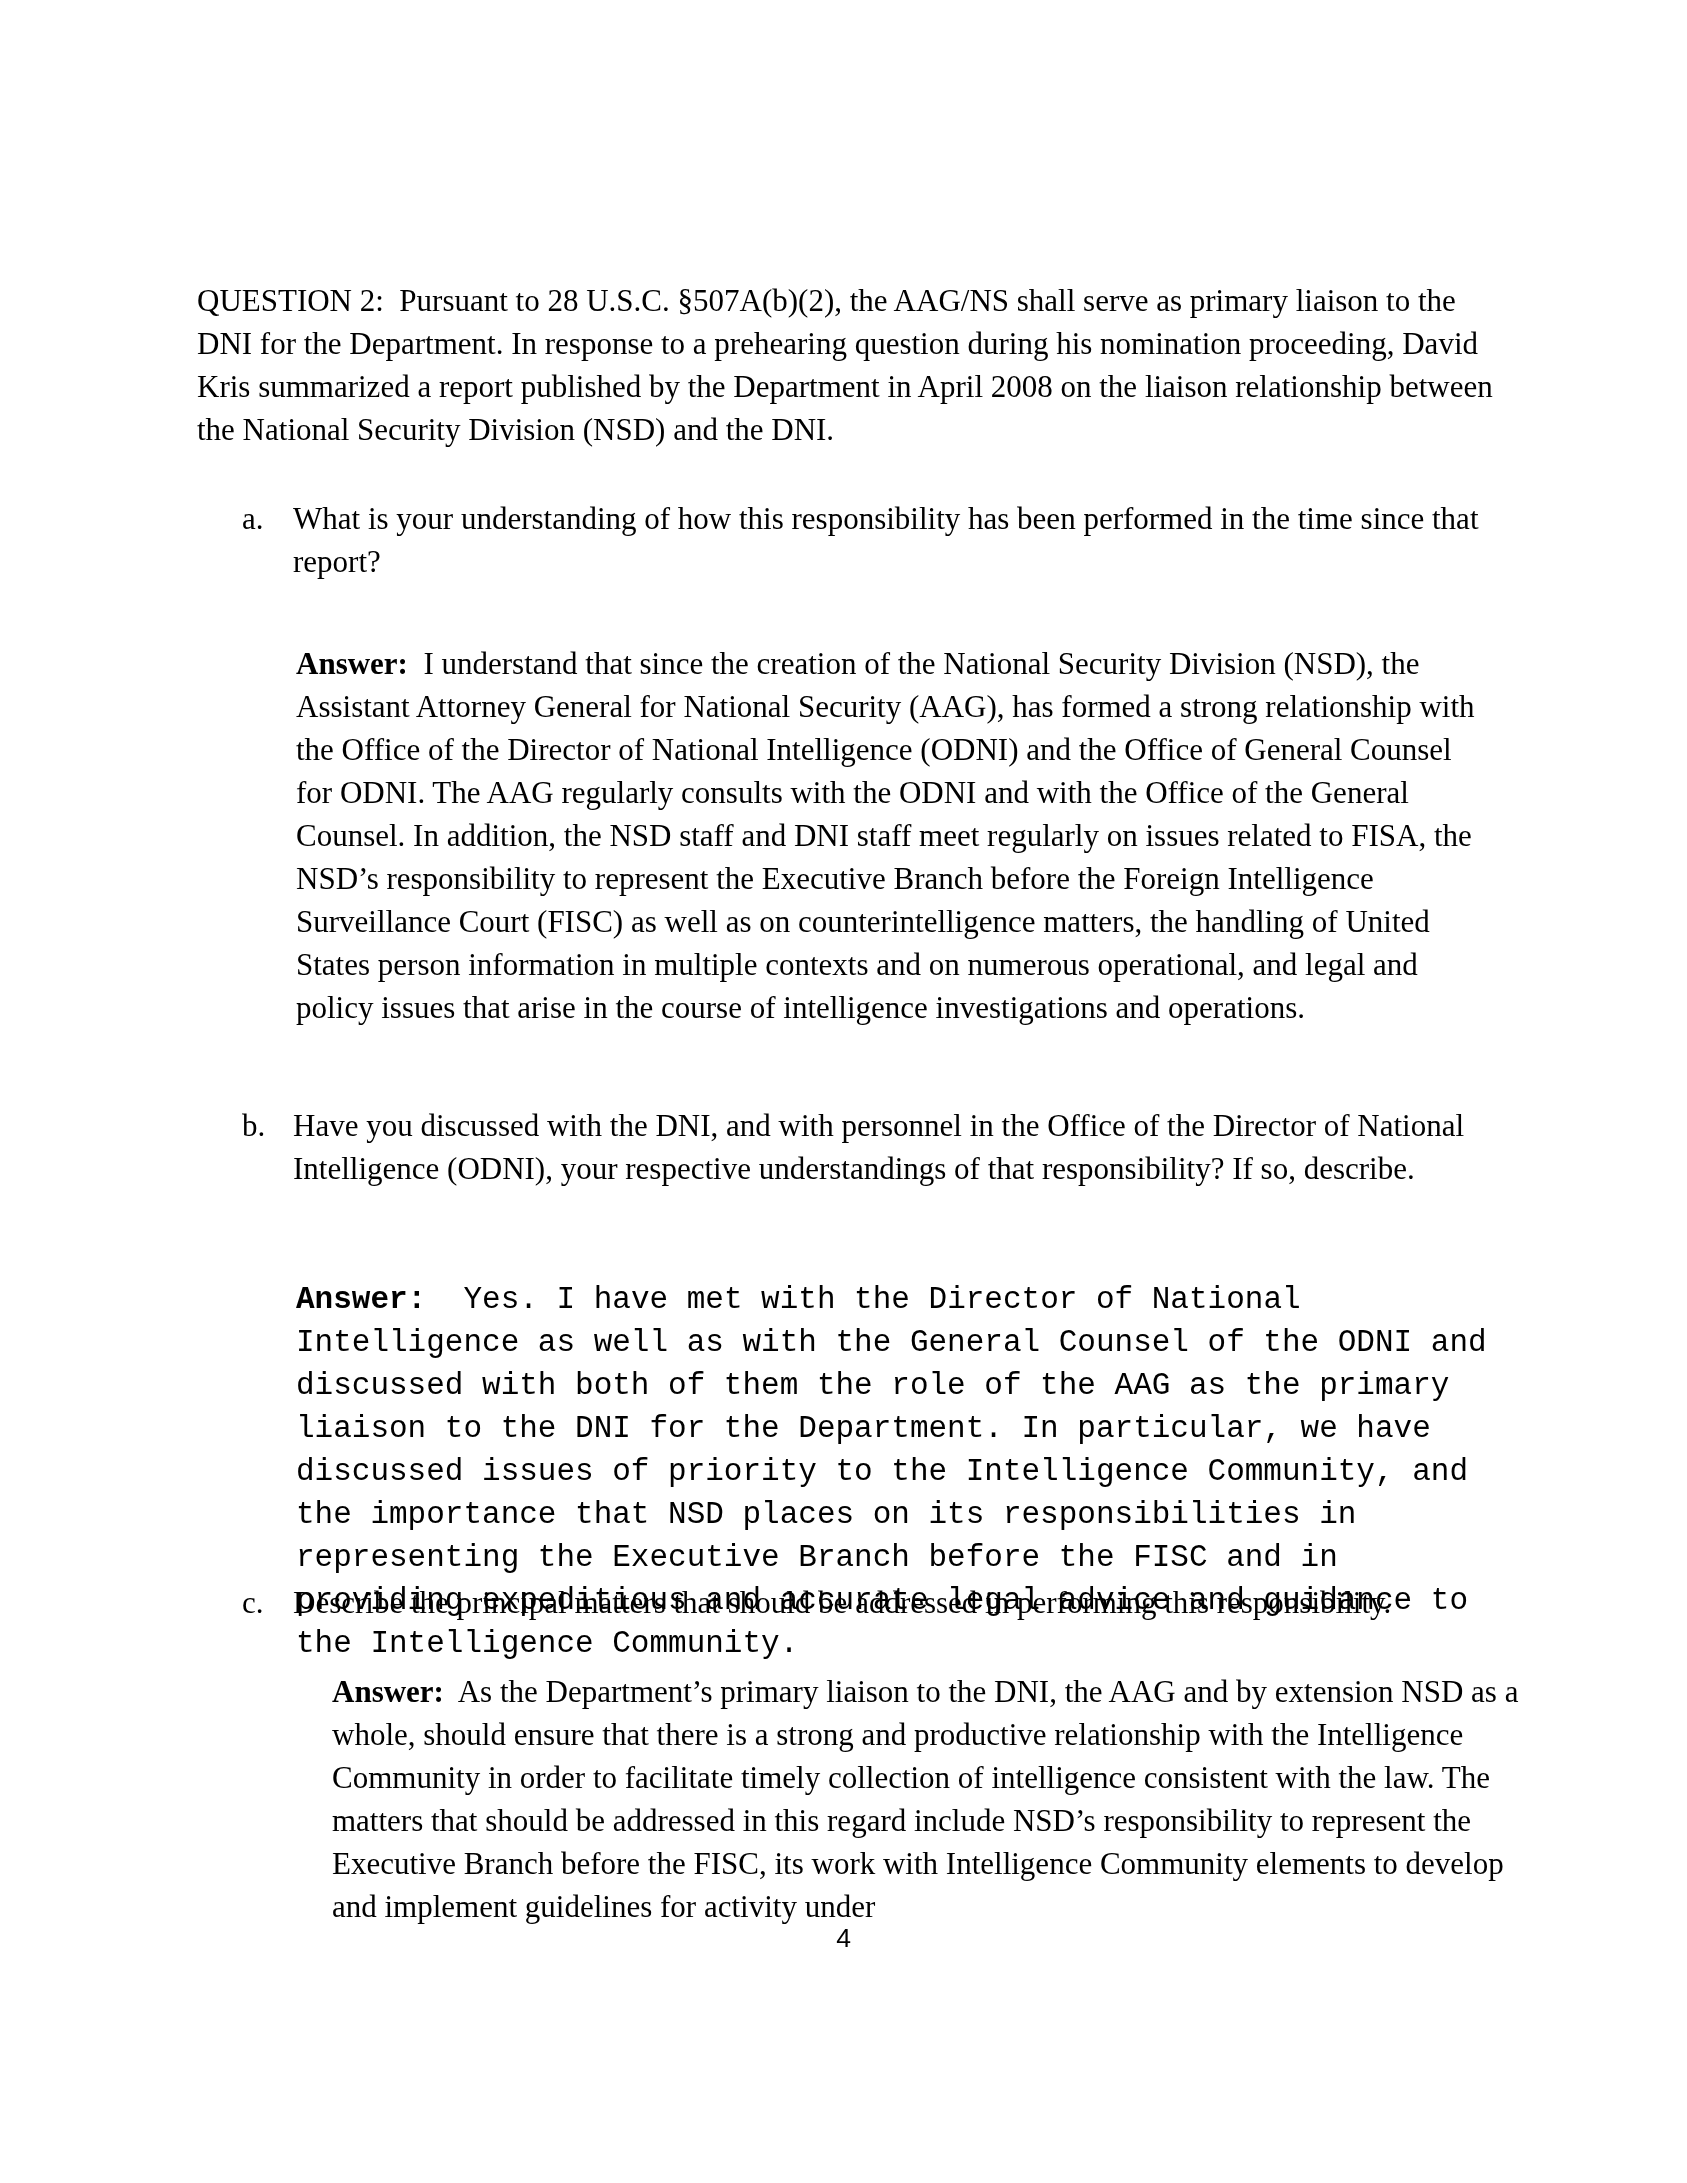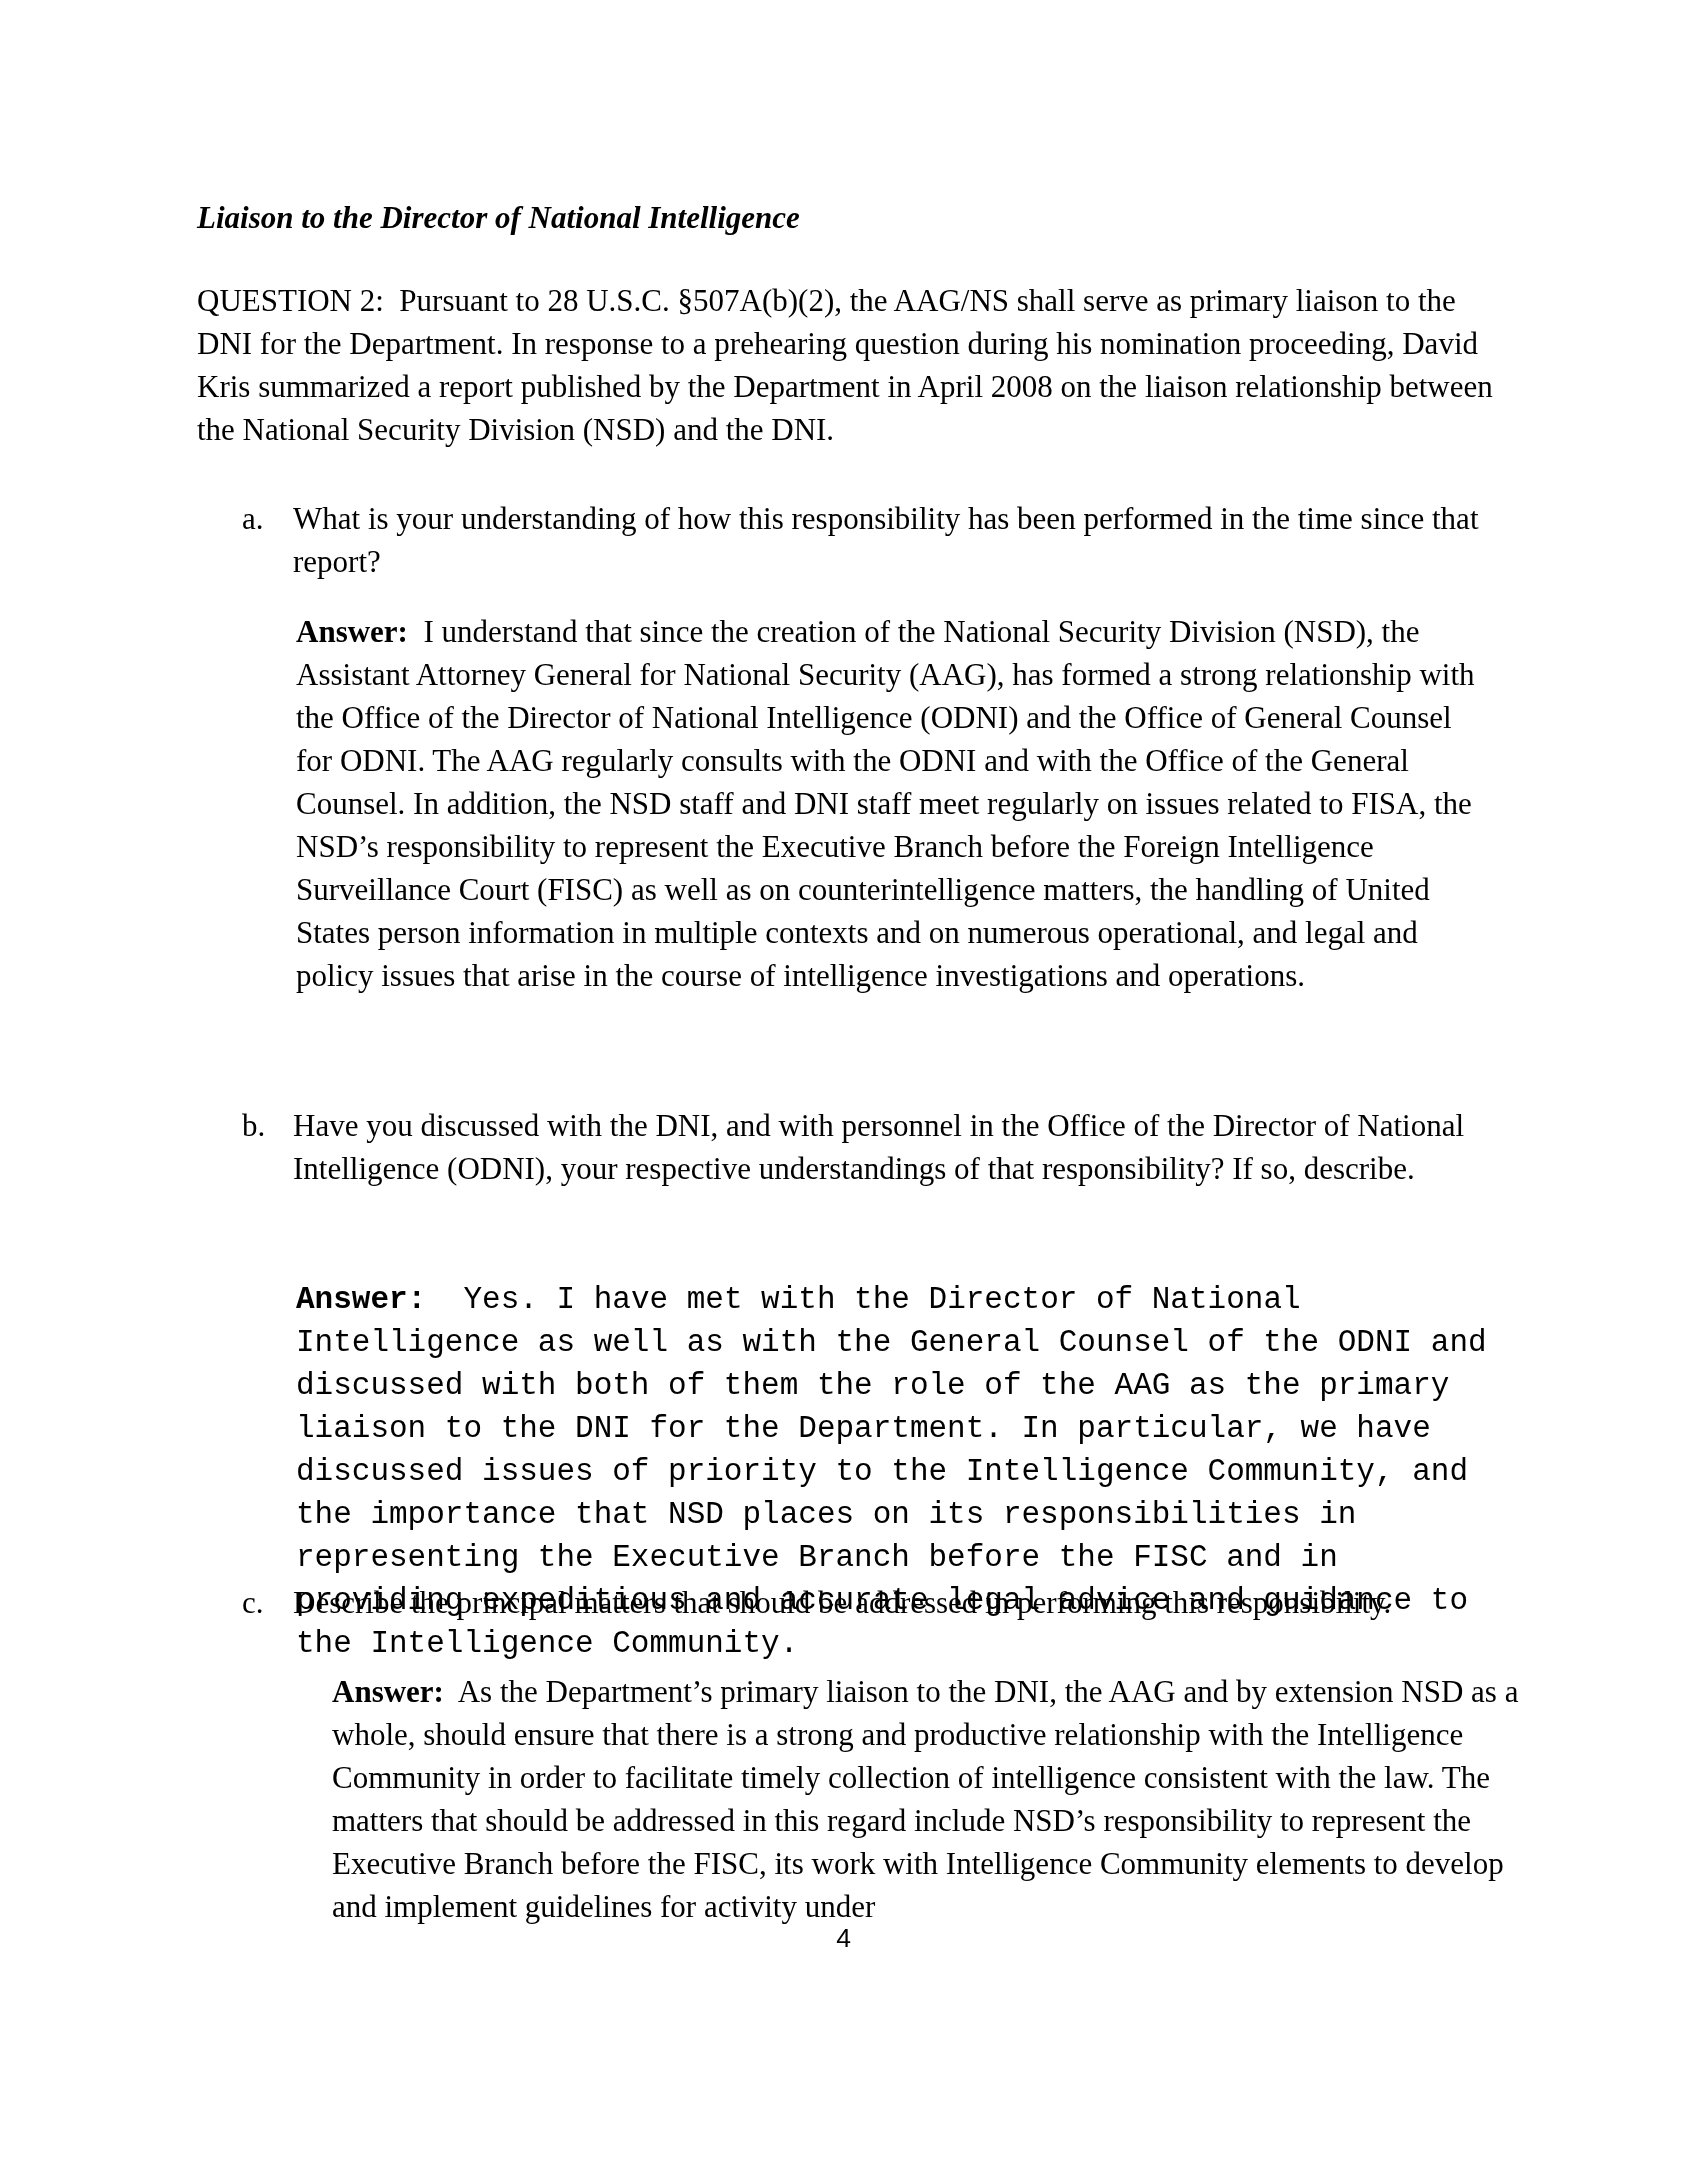--- a/index.html
+++ b/index.html
@@ -24,32 +24,31 @@
     font-family: "Liberation Sans", "DejaVu Sans", sans-serif; font-size: 26.5px;
     line-height: 33px;
   }
   p { margin: 0; }
 </style>
 </head>
 <body>
 
 <div class="page">
 
-  <p class="block heading">Liaison to the Director of National Intelligence</p>
 
   <p class="block q-intro">
     <span class="q-label">QUESTION 2:</span>&nbsp;
     <span>Pursuant to 28 U.S.C. §507A(b)(2), the AAG/NS shall serve as primary liaison to the DNI for the Department.  In response to a prehearing question during his nomination proceeding, David Kris summarized a report published by the Department in April 2008 on the liaison relationship between the National Security Division (NSD) and the DNI.</span>
   </p>
 
   <div class="item" style="top: 497px;">
     <span class="marker">a.</span>
     <p class="text">What is your understanding of how this responsibility has been performed in the time since that report?</p>
   </div>
-  <p class="answer" style="top: 610px;">
+  <p class="answer" style="top: 642px;">
     <span class="label">Answer:</span>&nbsp;
     <span>I understand that since the creation of the National Security Division (NSD), the Assistant Attorney General for National Security (AAG), has formed a strong relationship with the Office of the Director of National Intelligence (ODNI) and the Office of General Counsel for ODNI.  The AAG regularly consults with the ODNI and with the Office of the General Counsel.  In addition, the NSD staff and DNI staff meet regularly on issues related to FISA, the NSD’s responsibility to represent the Executive Branch before the Foreign Intelligence Surveillance Court (FISC) as well as on counterintelligence matters, the handling of United States person information in multiple contexts and on numerous operational, and legal and policy issues that arise in the course of intelligence investigations and operations.</span>
   </p>
 
   <div class="item" style="top: 1104px;">
     <span class="marker">b.</span>
     <p class="text">Have you discussed with the DNI, and with personnel in the Office of the Director of National Intelligence (ODNI), your respective understandings of that responsibility? If so, describe.</p>
   </div>
   <p class="answer" style="top: 1278px; font-family: Liberation Mono, monospace;">
     <span class="label">Answer:</span>&nbsp;

